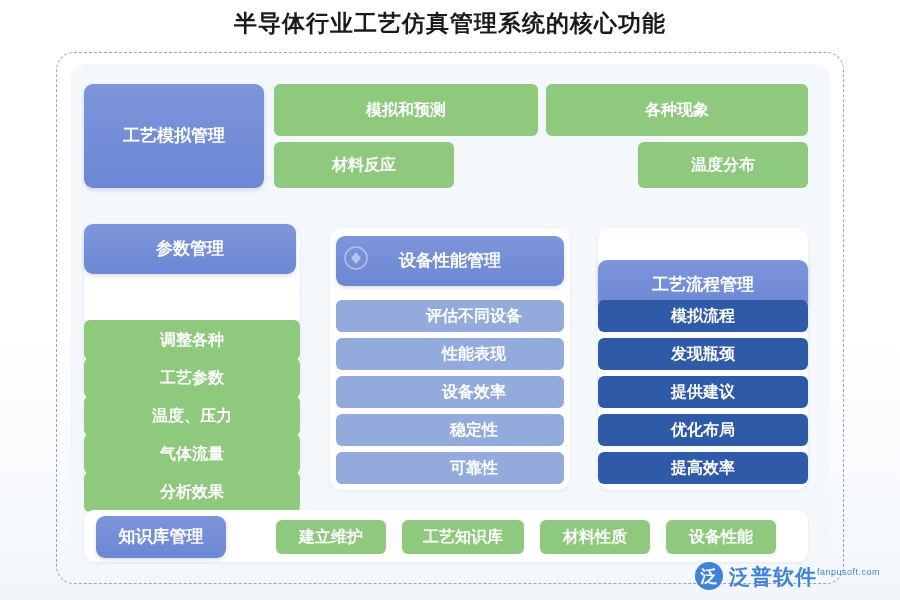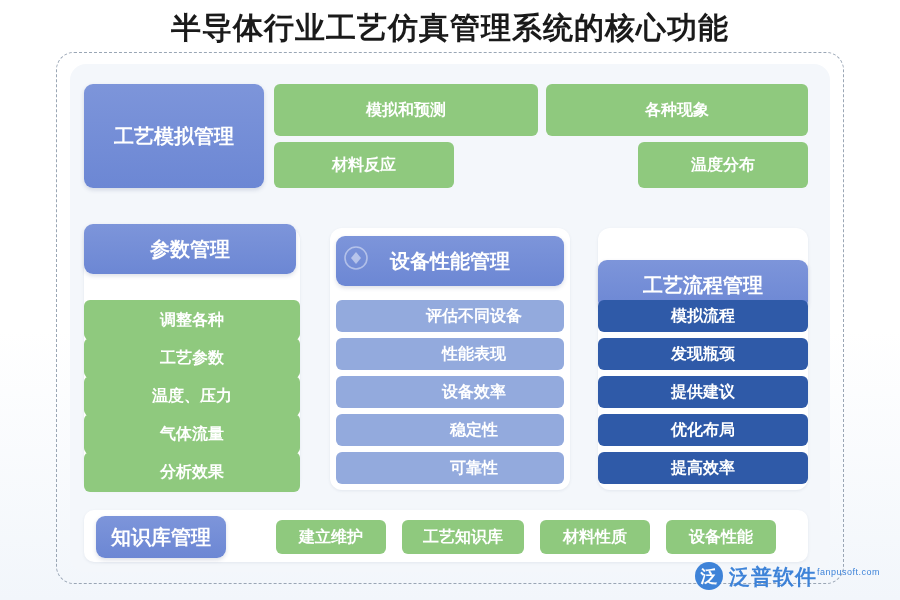--- a/index.html
+++ b/index.html
@@ -10,21 +10,21 @@
     overflow:hidden;
     position:relative;
   }
   .page{
     position:absolute;inset:0;
     background:linear-gradient(180deg,#ffffff 0%,#ffffff 55%,#f2f6fb 100%);
   }
   .title{
     position:absolute;top:8px;left:0;right:0;
     text-align:center;
-    font-size:30px;
+    font-size:23px;
     font-weight:bold;
     color:#1a1a1a;
     letter-spacing:1px;
   }
   .dashed-frame{
     position:absolute;
     left:56px;top:52px;width:788px;height:532px;
     border:1.5px dashed #9aa6b5;
     border-radius:18px;
     box-sizing:border-box;
@@ -43,21 +43,21 @@
     display:flex;align-items:center;justify-content:center;
     border-radius:6px;
     color:#ffffff;
     font-weight:bold;
     box-sizing:border-box;
     text-align:center;
     line-height:1.2;
   }
   .chip.head{
     border-radius:9px;
-    font-size:20px;
+    font-size:17px;
     box-shadow:0 2px 4px rgba(60,80,120,.18);
   }
   .chip.leaf{ font-size:16px; }
 
   .blue-head{ background:linear-gradient(180deg,#7d95da 0%,#6c87d4 100%); }
   .blue-head2{ background:linear-gradient(180deg,#7d95da 0%,#6c87d4 100%); }
   .green{ background:#8fc97e; }
   .lightblue{ background:#93aadd;padding-left:48px; }
   .deepblue{ background:#2f5aa8; }
   .greenleaf{ background:#8fc97e; }
@@ -78,21 +78,21 @@
     box-shadow:0 1px 3px rgba(80,100,130,.10);
   }
   .panel1{ left:84px; top:228px; width:216px; height:262px; }
   .panel2{ left:330px; top:228px; width:240px; height:262px; }
   .panel3{ left:598px; top:228px; width:210px; height:262px; }
 
   .ph1{ left:84px;  top:224px; width:212px; height:50px; }
   .ph2{ left:336px; top:236px; width:228px; height:50px; }
   .ph3{ left:598px; top:236px; width:210px; height:50px;margin-top:24px; }
 
-  .c1{ left:84px;  width:216px; height:40px; }
+  .c1{ left:84px;  width:216px; height:40px;margin-top:20px; }
   .c2{ left:336px; width:228px; height:32px; }
   .c3{ left:598px; width:210px; height:32px; }
   .y1{ top:300px; } .y2{ top:338px; } .y3{ top:376px; } .y4{ top:414px; } .y5{ top:452px; }
 
   .watermark-panel{
     position:absolute;left:344px;top:246px;
     width:24px;height:24px;opacity:.55;
     pointer-events:none;
   }
 

